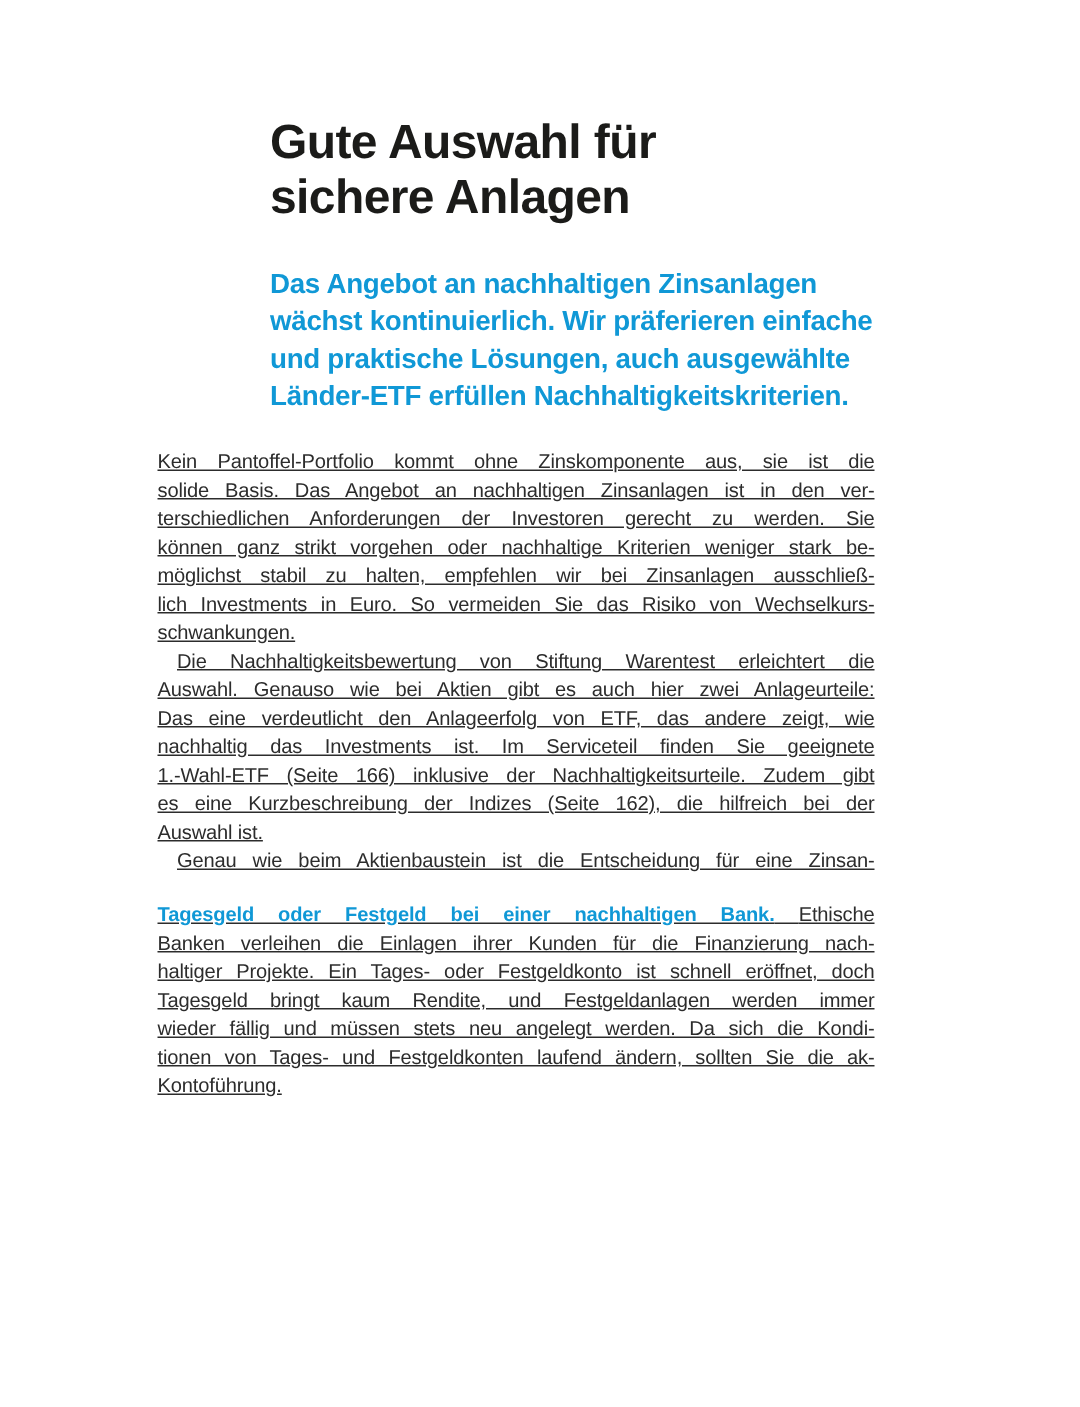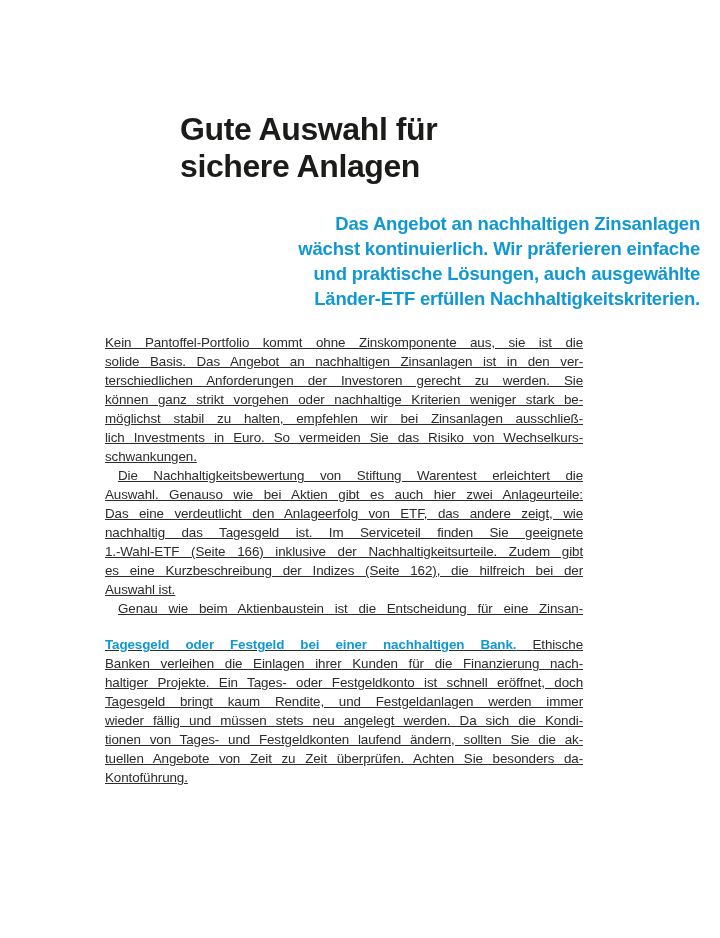--- a/index.html
+++ b/index.html
@@ -6,33 +6,32 @@
   body {
     width: 720px; height: 938px;
     font-family: "Liberation Sans", sans-serif;
     -webkit-font-smoothing: antialiased;
   }
   .page {
     position: relative;
     width: 720px; height: 816px;
     background: var(--page-bg, #ffffff);
     overflow: hidden;
-    margin-top: 35px;
   }
   
   .chapter-head {
     position: absolute; left: 180px; top: 76px; width: 500px;
   }
   .chapter-head .bline {
     font-size: 32px; line-height: 37px; font-weight: 700;
     letter-spacing: -0.4px; color: var(--heading, #1b1b19);
   }
   
   .standfirst {
-    position: absolute; left: 180px; top: 176px; width: 520px; text-align: right;
+    position: absolute; left: 180px; top: 176px; width: 520px;
   }
   .standfirst .bline {
     font-size: 18.5px; line-height: 25px; font-weight: 700;
     letter-spacing: -0.2px; color: var(--accent, #1098d6);
   }
   
   .body-col {
     position: absolute; left: 105px; top: 298px; width: 478px;
     font-size: 13.4px; line-height: 19px; letter-spacing: -0.1px;
     color: var(--body, #2c2c2c);
@@ -84,42 +83,41 @@
         <div class="bline">können ganz strikt vorgehen oder nachhaltige Kriterien weniger stark be-</div>
         <div class="bline">möglichst stabil zu halten, empfehlen wir bei Zinsanlagen ausschließ-</div>
         <div class="bline">lich Investments in Euro. So vermeiden Sie das Risiko von Wechselkurs-</div>
         <div class="bline last">schwankungen.</div>
       </div>
 
     <div class="para indent">
         <div class="bline">Die Nachhaltigkeitsbewertung von Stiftung Warentest erleichtert die</div>
         <div class="bline">Auswahl. Genauso wie bei Aktien gibt es auch hier zwei Anlageurteile:</div>
         <div class="bline">Das eine verdeutlicht den Anlageerfolg von ETF, das andere zeigt, wie</div>
-        <div class="bline">nachhaltig das Tagesgeld ist. Im Serviceteil finden Sie geeignete</div>
+        <div class="bline">nachhaltig das Investments ist. Im Serviceteil finden Sie geeignete</div>
         <div class="bline">1.-Wahl-ETF (Seite 166) inklusive der Nachhaltigkeitsurteile. Zudem gibt</div>
         <div class="bline">es eine Kurzbeschreibung der Indizes (Seite 162), die hilfreich bei der</div>
         <div class="bline last">Auswahl ist.</div>
       </div>
 
     <div class="para indent">
         <div class="bline">Genau wie beim Aktienbaustein ist die Entscheidung für eine Zinsan-</div>
       </div>
 
     <div class="para section-para">
       <div class="bline" style="text-align: justify; text-align-last: justify;">
         <span class="lead">Tagesgeld oder Festgeld bei einer nachhaltigen Bank.</span>
         <span>Ethische</span>
       </div>
       <div>
           <div class="bline">Banken verleihen die Einlagen ihrer Kunden für die Finanzierung nach-</div>
           <div class="bline">haltiger Projekte. Ein Tages- oder Festgeldkonto ist schnell eröffnet, doch</div>
           <div class="bline">Tagesgeld bringt kaum Rendite, und Festgeldanlagen werden immer</div>
           <div class="bline">wieder fällig und müssen stets neu angelegt werden. Da sich die Kondi-</div>
           <div class="bline">tionen von Tages- und Festgeldkonten laufend ändern, sollten Sie die ak-</div>
-          <div class="bline">tuellen Angebote von Zeit zu Zeit überprüfen. Achten Sie besonders da-</div>
           <div class="bline last">Kontoführung.</div>
         </div>
     </div>
 
   </main>
 
   <footer class="page-footer">
     <span class="chapter">Der nachhaltige Welt-Pantoffel</span><span class="sep">|</span><span class="pagenum">61</span>
   </footer>
 

